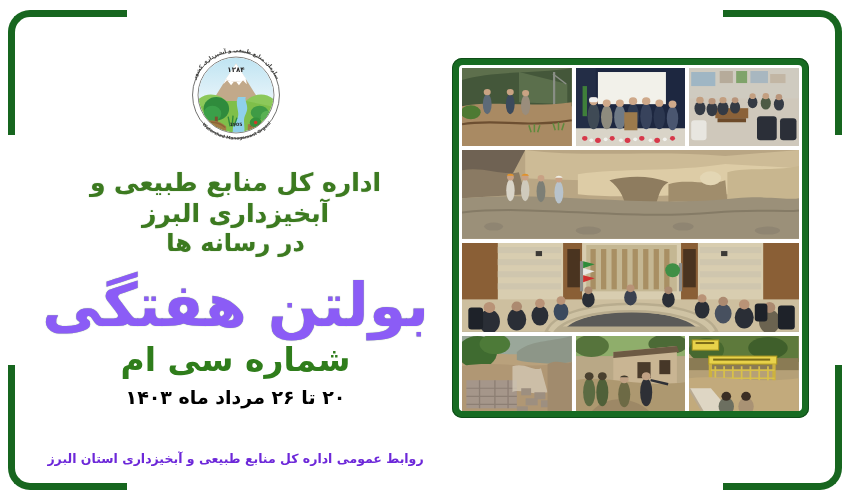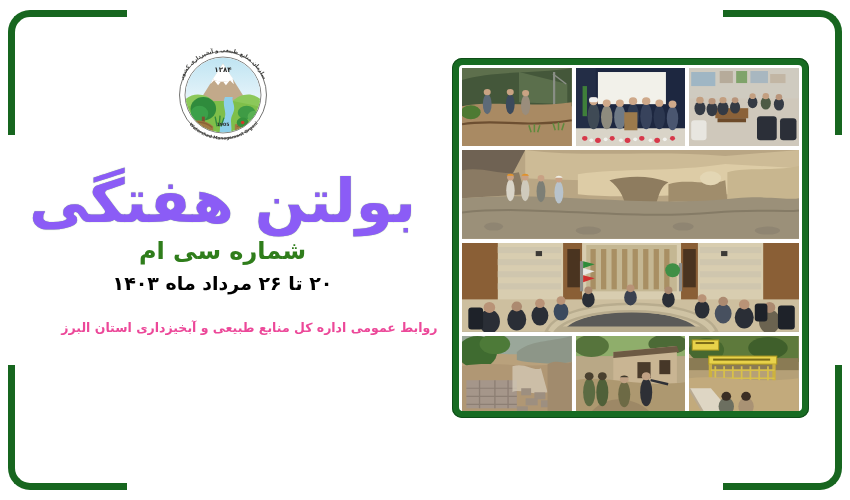--- a/index.html
+++ b/index.html
@@ -15,21 +15,21 @@
   
   .corner{position:absolute;width:112px;height:118px;border:7px solid #17661f;}
   .corner.tl{left:8px;top:10px;border-right:none;border-bottom:none;border-top-left-radius:22px;}
   .corner.tr{right:8px;top:10px;border-left:none;border-bottom:none;border-top-right-radius:22px;}
   .corner.bl{left:8px;bottom:10px;border-right:none;border-top:none;border-bottom-left-radius:22px;}
   .corner.br{right:8px;bottom:10px;border-left:none;border-top:none;border-bottom-right-radius:22px;}
 
   
   .left-col{
     position:absolute;left:0;top:0;width:445px;height:433px;
-    display:flex;flex-direction:column;align-items:center;
+    display:flex;flex-direction:column;align-items:center;padding-left:13px;
   }
 
   
   .logo-wrap{position:relative;width:118px;height:118px;margin-top:36px;}
   .logo-svg{width:118px;height:118px;display:block;}
 
   
   .org-title{
     margin-top:14px;width:420px;text-align:center;
     color:#3c7a20;font-weight:bold;font-size:25px;line-height:1.22;
@@ -39,29 +39,29 @@
   .org-title .l2{display:block;font-size:24px;}
 
   .bulletin{
     margin-top:17px;width:430px;text-align:center;
     color:#8b5cf6;font-weight:bold;font-size:60px;line-height:1;
     letter-spacing:-1px;
     text-shadow:0 0 1px rgba(46,125,25,.6);
   }
   .issue{
     margin-top:8px;width:430px;text-align:center;
-    color:#2f7d1b;font-weight:bold;font-size:24px;line-height:1.05;
+    color:#2f7d1b;font-weight:bold;font-size:33px;line-height:1.05;
   }
   .daterange{
     margin-top:9px;width:430px;text-align:center;
     color:#000000;font-weight:bold;font-size:19px;line-height:1.1;
   }
   .footer-credit{
-    margin-top:26px;width:430px;text-align:right;
-    color:#ec4899;font-weight:bold;font-size:12.5px;line-height:1.2;
+    margin-top:43px;width:430px;text-align:center;
+    color:#6d28d9;font-weight:bold;font-size:12.5px;line-height:1.2;
   }
 
   
   .collage{
     position:absolute;left:452px;top:58px;width:357px;height:360px;
     background:#176b22;border-radius:10px;padding:7px;box-sizing:border-box;
     box-shadow:0 0 0 1px #0f4d18 inset;
   }
   .collage-inner{
     width:100%;height:100%;background:#fff;border-radius:4px;
@@ -141,20 +141,24 @@
         <text font-size="4.6" font-weight="bold" fill="#2b2b2b" text-anchor="middle" x="60" y="92">1905</text>
         <text font-size="5.4" font-weight="bold" fill="#3a3a38">
           <textPath href="#arcTop" startOffset="50%" text-anchor="middle">سازمان منابع طبیعی و آبخیزداری کشور</textPath>
         </text>
         <text font-size="4.4" font-weight="bold" fill="#3a3a38">
           <textPath href="#arcBot" startOffset="50%" text-anchor="middle">Natural Resources &amp; Watershed Management Organization - I.R. OF IRAN</textPath>
         </text>
       </svg>
     </div>
 
+    <div class="org-title">
+      <span>اداره کل منابع طبیعی و آبخیزداری البرز</span>
+      <span class="l2">در رسانه ها</span>
+    </div>
 
     <div class="bulletin">بولتن هفتگی</div>
     <div class="issue">شماره سی ام</div>
     <div class="daterange">۲۰ تا ۲۶ مرداد ماه ۱۴۰۳</div>
     <div class="footer-credit">روابط عمومی اداره کل منابع طبیعی و آبخیزداری استان البرز</div>
   </div>
 
   <div class="collage">
     <div class="collage-inner">
 

